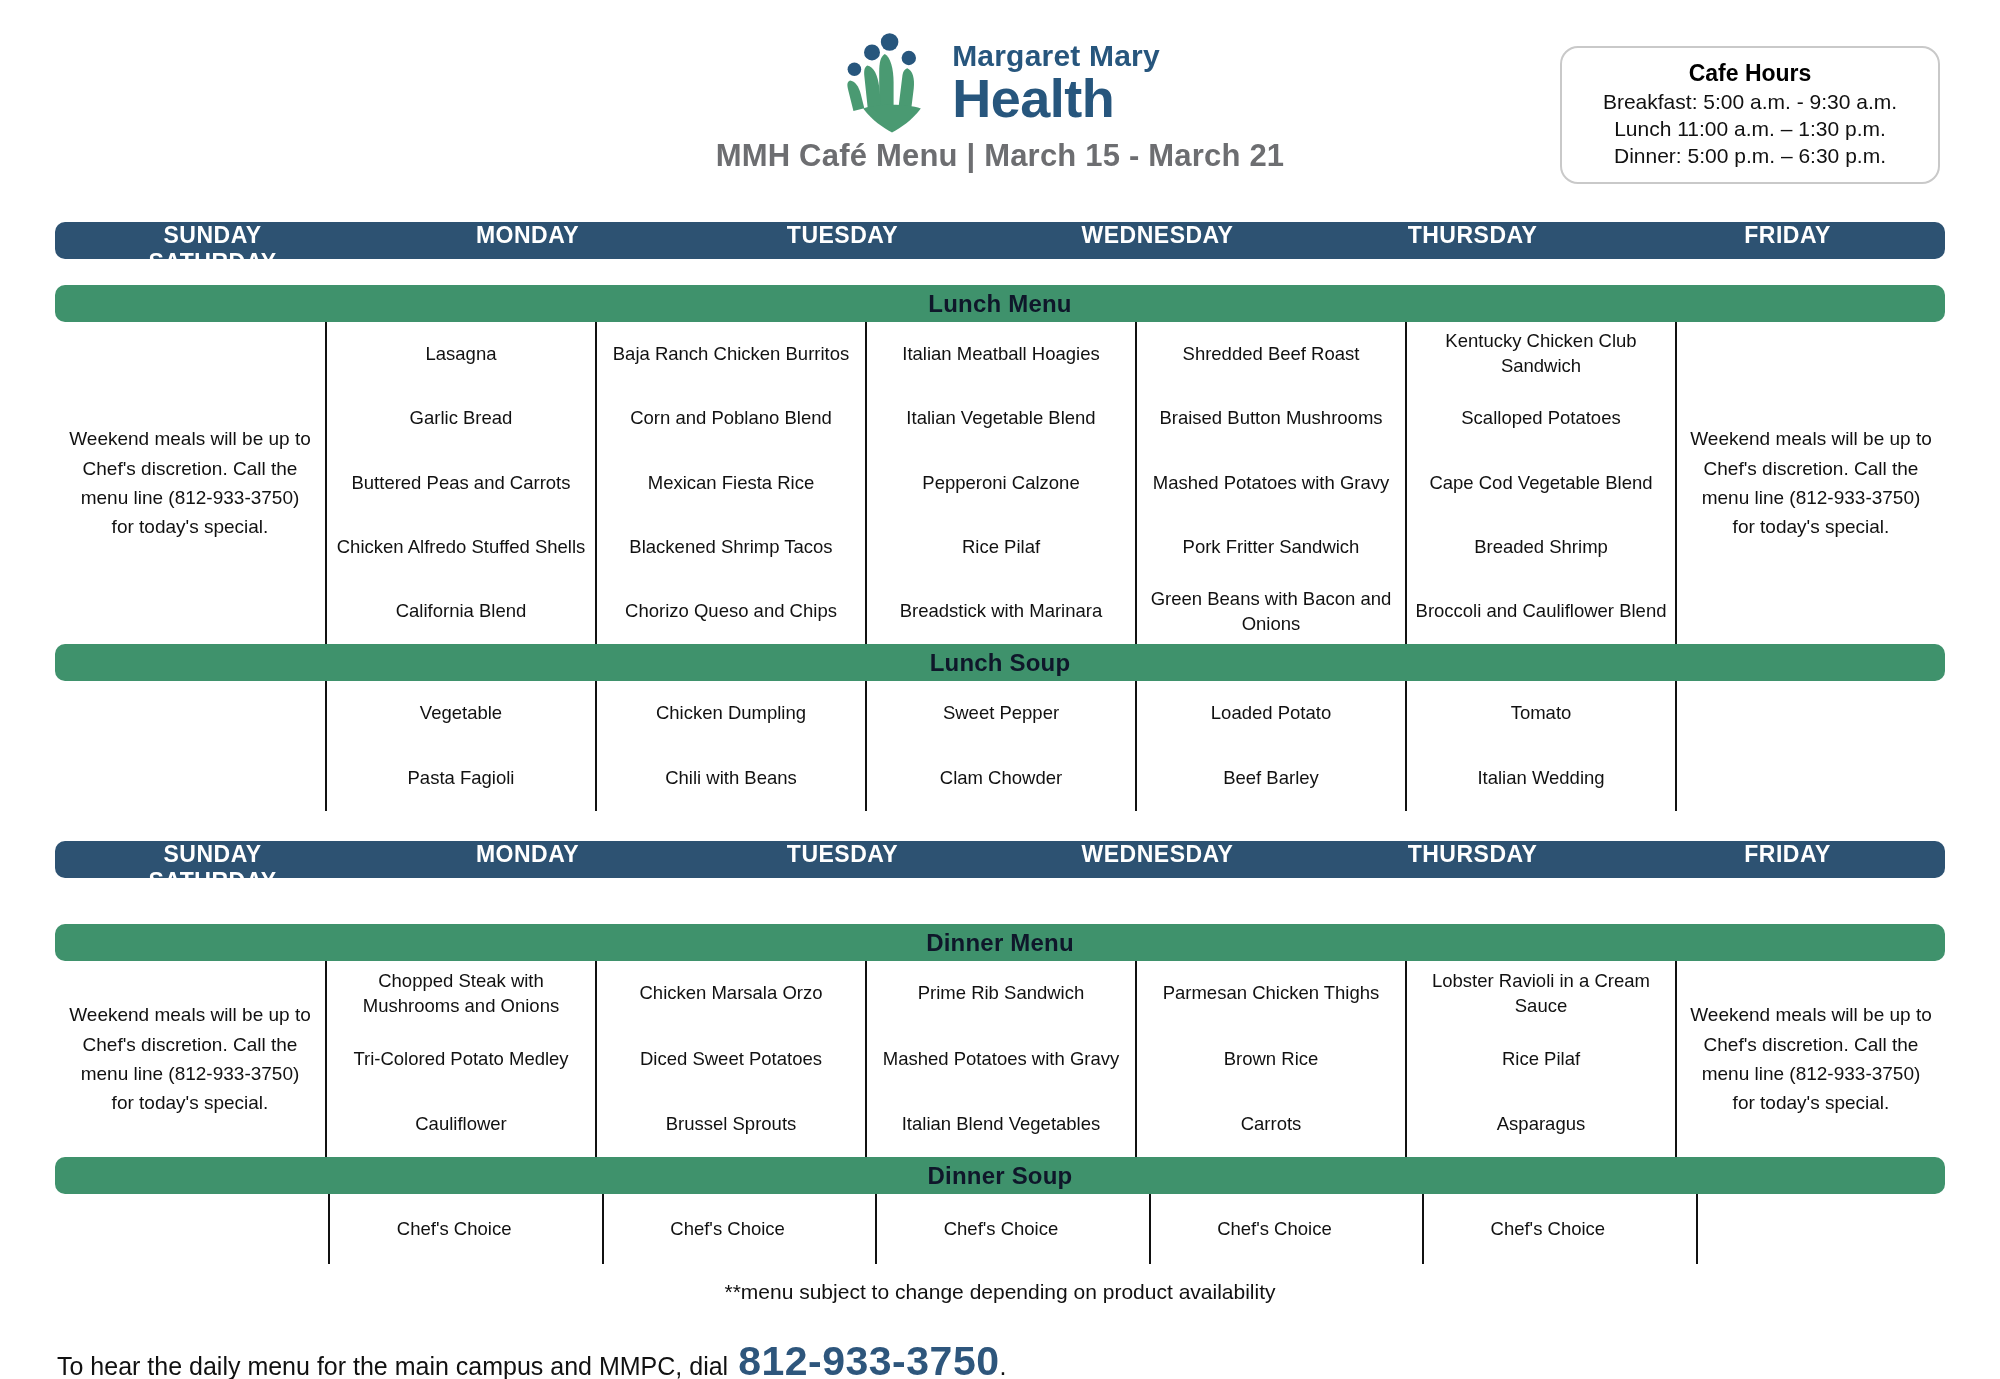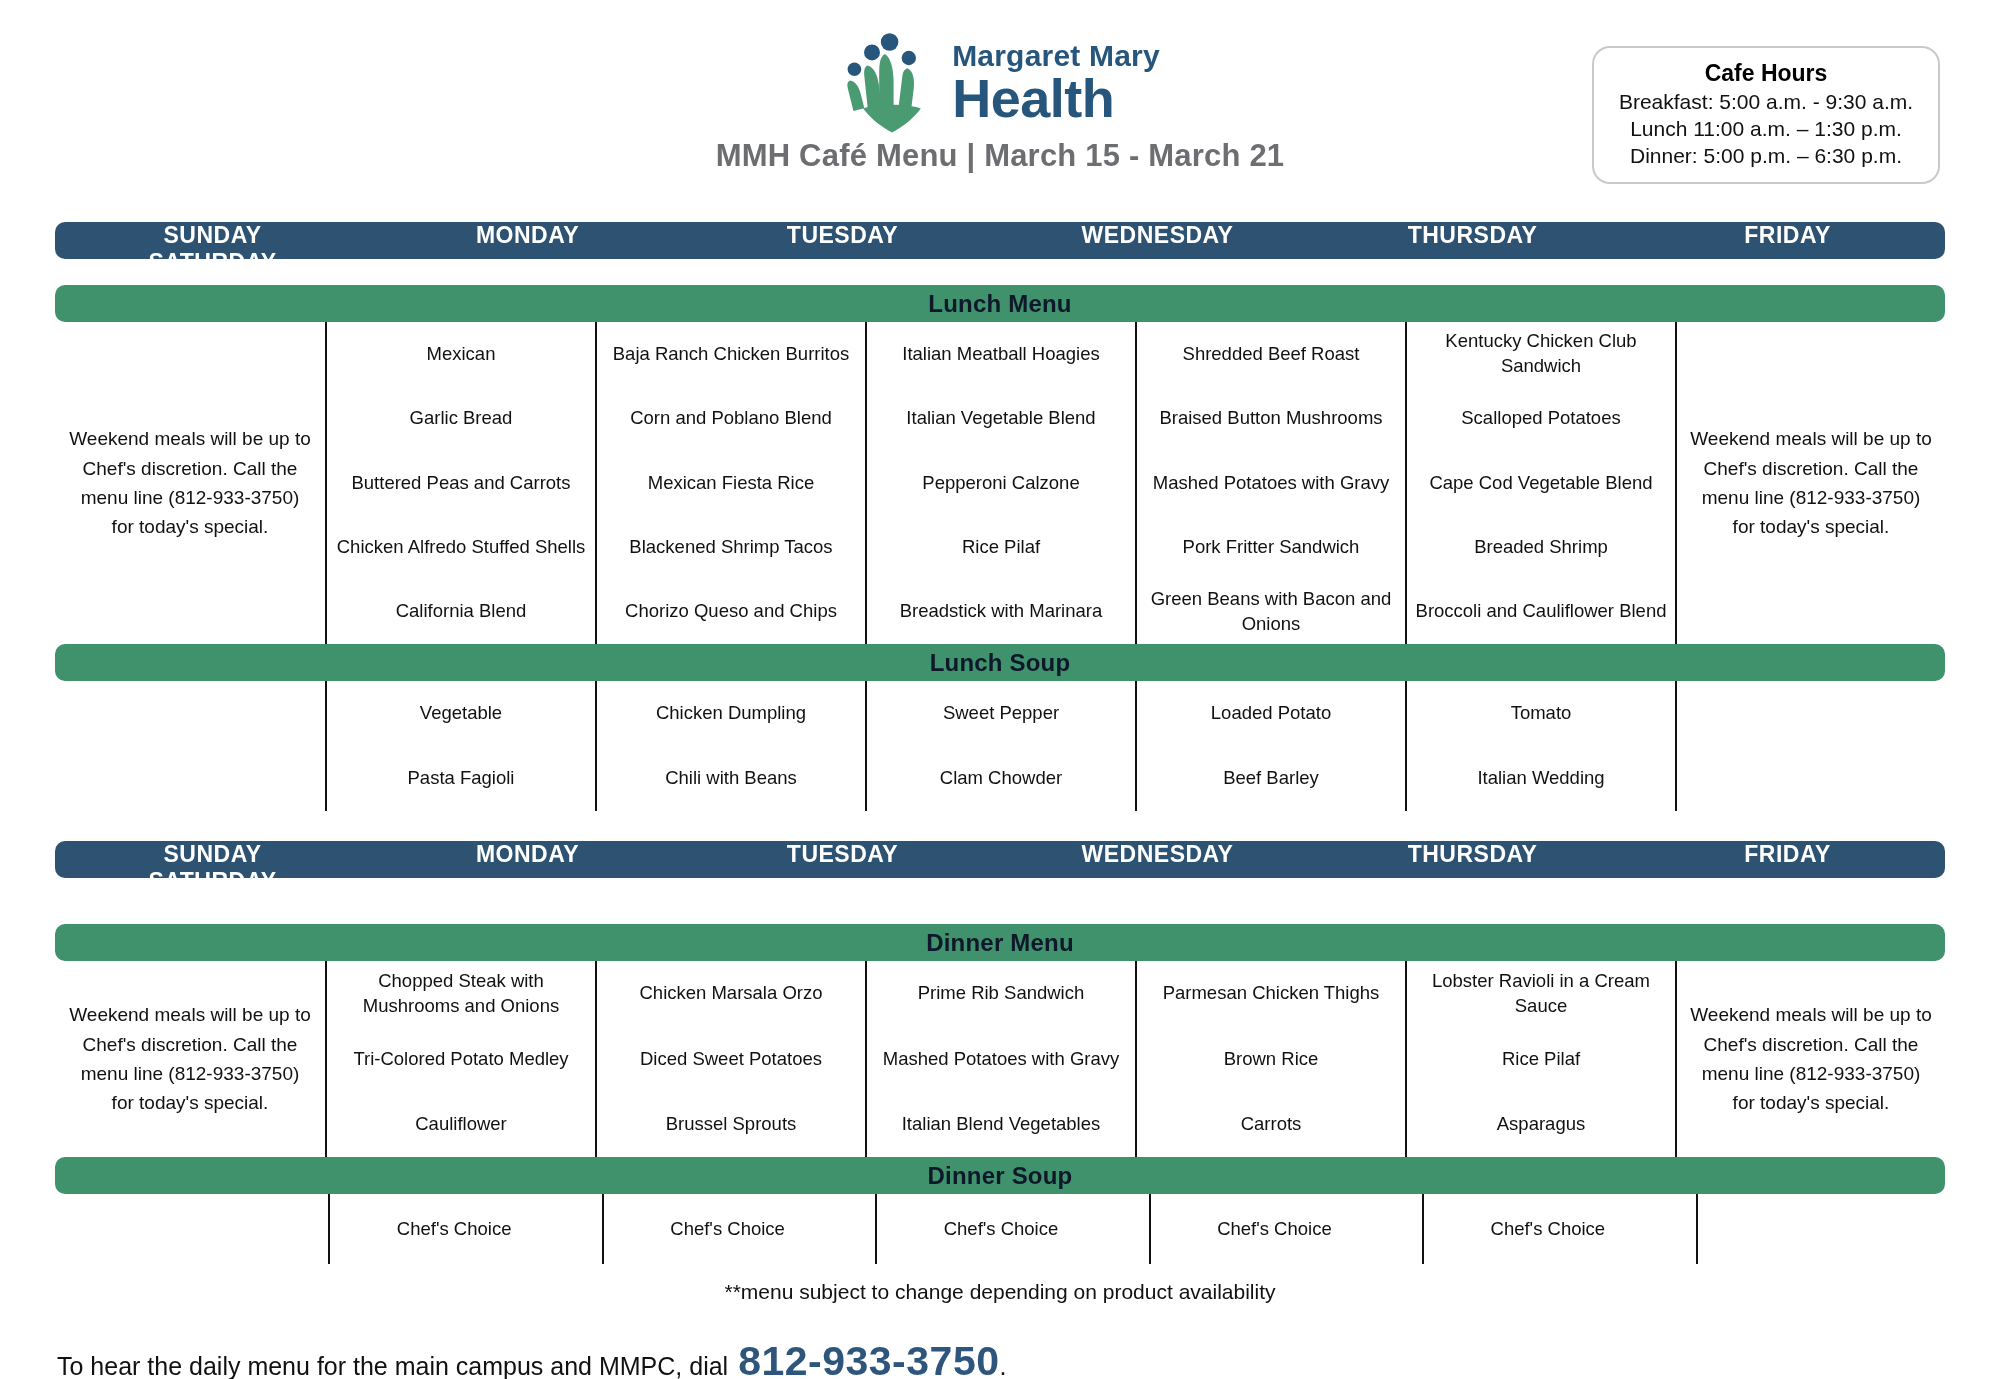--- a/index.html
+++ b/index.html
@@ -17,21 +17,21 @@
   .page{position:relative;width:2000px;height:1379px;background:#fff;overflow:hidden;}
 
   
   .logo-row{display:flex;justify-content:center;align-items:center;gap:8px;padding-top:30px;}
   .logo-icon{width:104px;height:104px;flex:0 0 auto;}
   .logo-text{display:flex;flex-direction:column;align-items:flex-start;}
   .logo-line1{font-size:30px;font-weight:600;color:var(--logo-navy);letter-spacing:.2px;}
   .logo-line2{font-size:54px;font-weight:800;color:var(--logo-navy);line-height:.95;letter-spacing:-.5px;}
   .page-title{text-align:center;color:var(--title-text);font-weight:700;font-size:31px;margin-top:4px;letter-spacing:.2px;}
 
-  .hours-box{position:absolute;top:46px;right:60px;width:348px;background:#fff;border:2px solid #c9c9c9;border-radius:18px;padding:12px 8px 14px;text-align:center;}
+  .hours-box{position:absolute;top:46px;right:60px;width:380px;background:#fff;border:2px solid #c9c9c9;border-radius:18px;padding:12px 8px 14px;text-align:center;}
   .hours-title{font-size:23px;font-weight:700;color:#000;}
   .hours-line{font-size:21px;color:#111;margin-top:3px;}
 
   
   .content{margin:0 55px;}
   .day-bar{display:grid;grid-template-columns:repeat(6,1fr);align-items:center;background:var(--header-bar);border-radius:10px;height:37px;}
   .day-bar.first{margin-top:48px;}
   .day-bar.second{margin-top:30px;}
   .day-cell{text-align:center;color:#fff;font-weight:700;font-size:23px;letter-spacing:.5px;}
 
@@ -106,21 +106,21 @@
         <div class="day-cell">FRIDAY</div>
         <div class="day-cell">SATURDAY</div>
       </div>
 
     <div class="band lunch-menu">Lunch Menu</div>
     <div class="menu-grid grid-lunch">
         <div class="col note-col">
           <p class="weekend-note">Weekend meals will be up to Chef's discretion. Call the menu line (812-933-3750) for today's special.</p>
         </div>
         <div class="col">
-          <div class="cell">Mexican</div>
+          <div class="cell">Lasagna</div>
           <div class="cell">Garlic Bread</div>
           <div class="cell">Buttered Peas and Carrots</div>
           <div class="cell">Chicken Alfredo Stuffed Shells</div>
           <div class="cell">California Blend</div>
         </div>
         <div class="col">
           <div class="cell">Baja Ranch Chicken Burritos</div>
           <div class="cell">Corn and Poblano Blend</div>
           <div class="cell">Mexican Fiesta Rice</div>
           <div class="cell">Blackened Shrimp Tacos</div>

